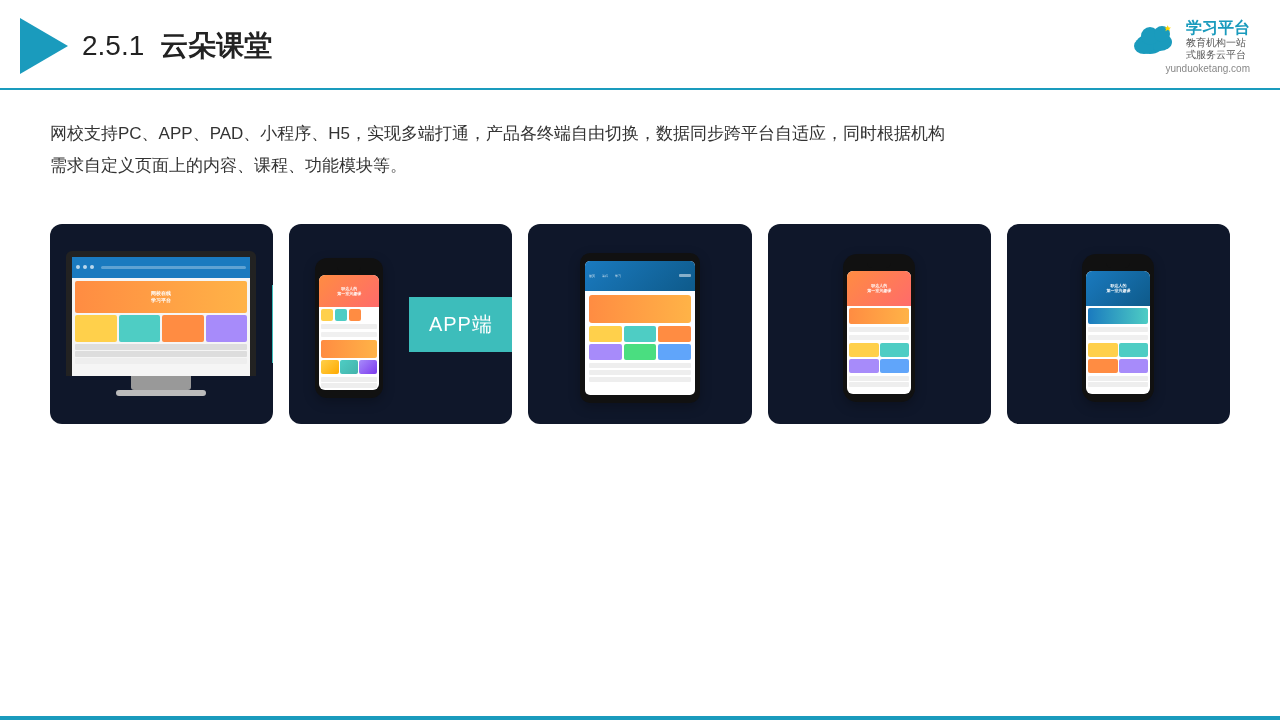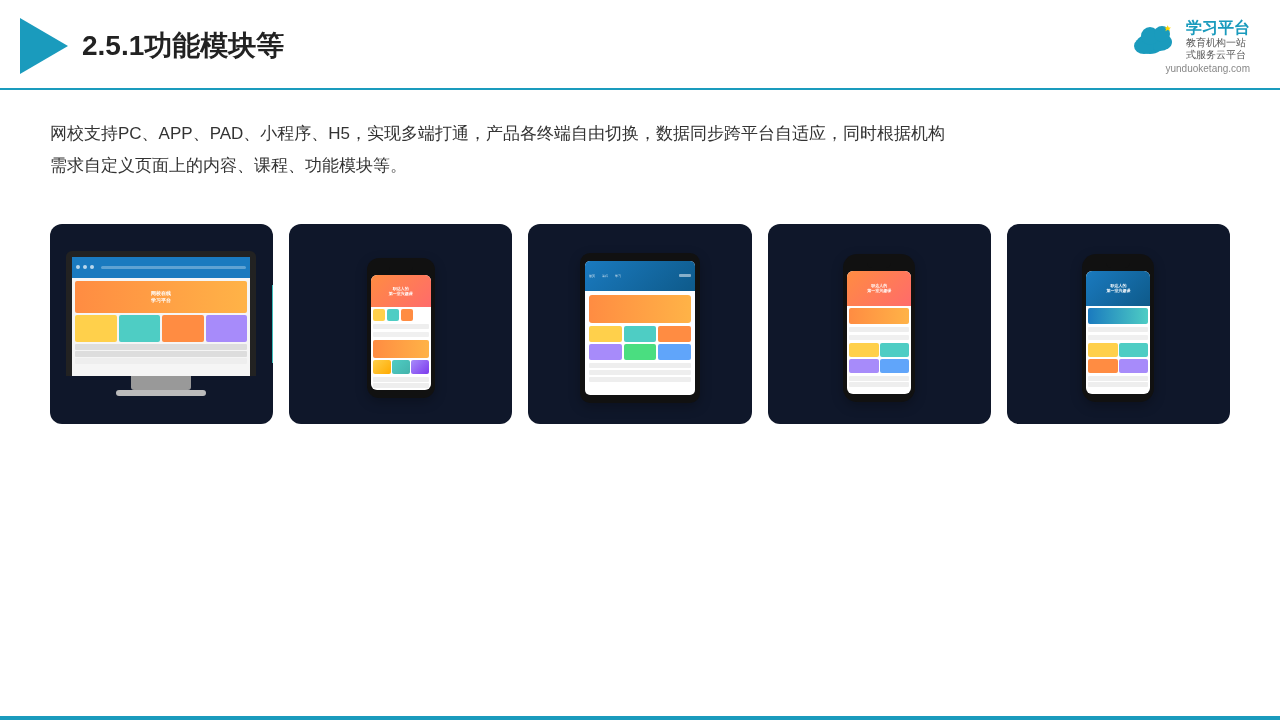--- a/index.html
+++ b/index.html
@@ -31,22 +31,22 @@
       border-top: 28px solid transparent;
       border-bottom: 28px solid transparent;
       border-left: 48px solid #1a9bbd;
     }
     .page-title {
       font-size: 28px;
       font-weight: 700;
       color: #222;
     }
     .page-title span.section-num {
-      font-weight: 700;
-      margin-right: 0;
+      font-weight: 400;
+      margin-right: 16px;
     }
     .header-right {
       display: flex;
       flex-direction: column;
       align-items: flex-end;
     }
     .brand-logo {
       display: flex;
       align-items: center;
       gap: 6px;
@@ -355,21 +355,21 @@
       background: #1a9bbd;
     }
   </style>
 </head>
 <body>
 
 <div class="header">
   <div class="header-left">
     <div class="logo-triangle"></div>
     <h1 class="page-title">
-      <span class="section-num">2.5.1</span><span>功能模块等</span>
+      <span class="section-num">2.5.1</span><span>云朵课堂</span>
     </h1>
   </div>
   <div class="header-right">
     <div class="brand-logo">
 
       <svg class="cloud-icon" viewBox="0 0 50 32" xmlns="http://www.w3.org/2000/svg">
         <ellipse cx="20" cy="20" rx="14" ry="10" fill="#1a9bbd"></ellipse>
         <ellipse cx="30" cy="18" rx="12" ry="9" fill="#1a9bbd"></ellipse>
         <ellipse cx="14" cy="22" rx="10" ry="8" fill="#1a9bbd"></ellipse>
         <ellipse cx="20" cy="12" rx="9" ry="9" fill="#1a9bbd"></ellipse>
@@ -450,20 +450,21 @@
                 <div class="phone-card-mini"></div>
                 <div class="phone-card-mini"></div>
                 <div class="phone-card-mini"></div>
               </div>
               <div class="phone-row" style="margin-top:2px;"></div>
               <div class="phone-row"></div>
             </div>
           </div>
         </div>
       </div>
+      <div class="card-label">APP端</div>
     </div>
 
     <div class="device-card">
       <div class="device-preview">
         <div class="pad-mockup">
           <div class="pad-screen">
             <div class="pad-header">
               <div class="pad-nav-item">首页</div>
               <div class="pad-nav-item" style="margin-left:4px;">课程</div>
               <div class="pad-nav-item" style="margin-left:4px;">学习</div>

